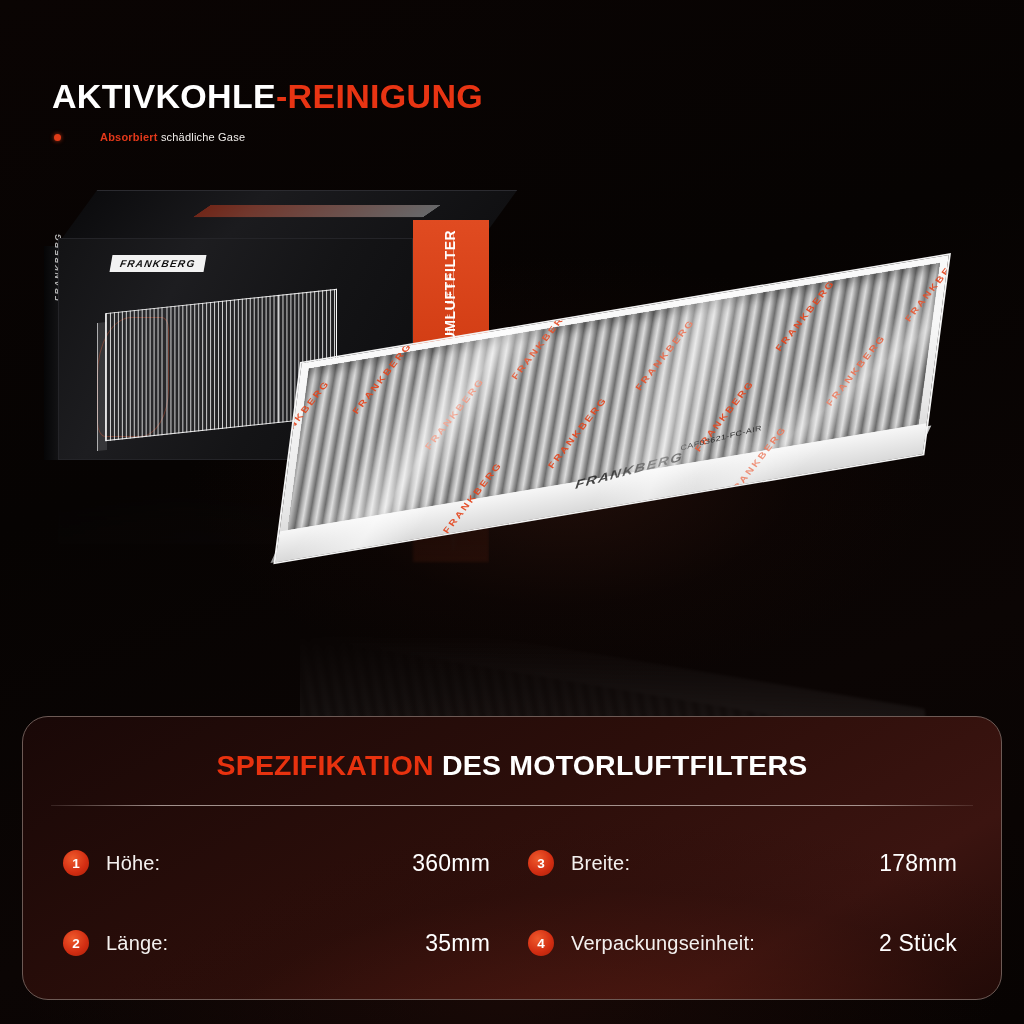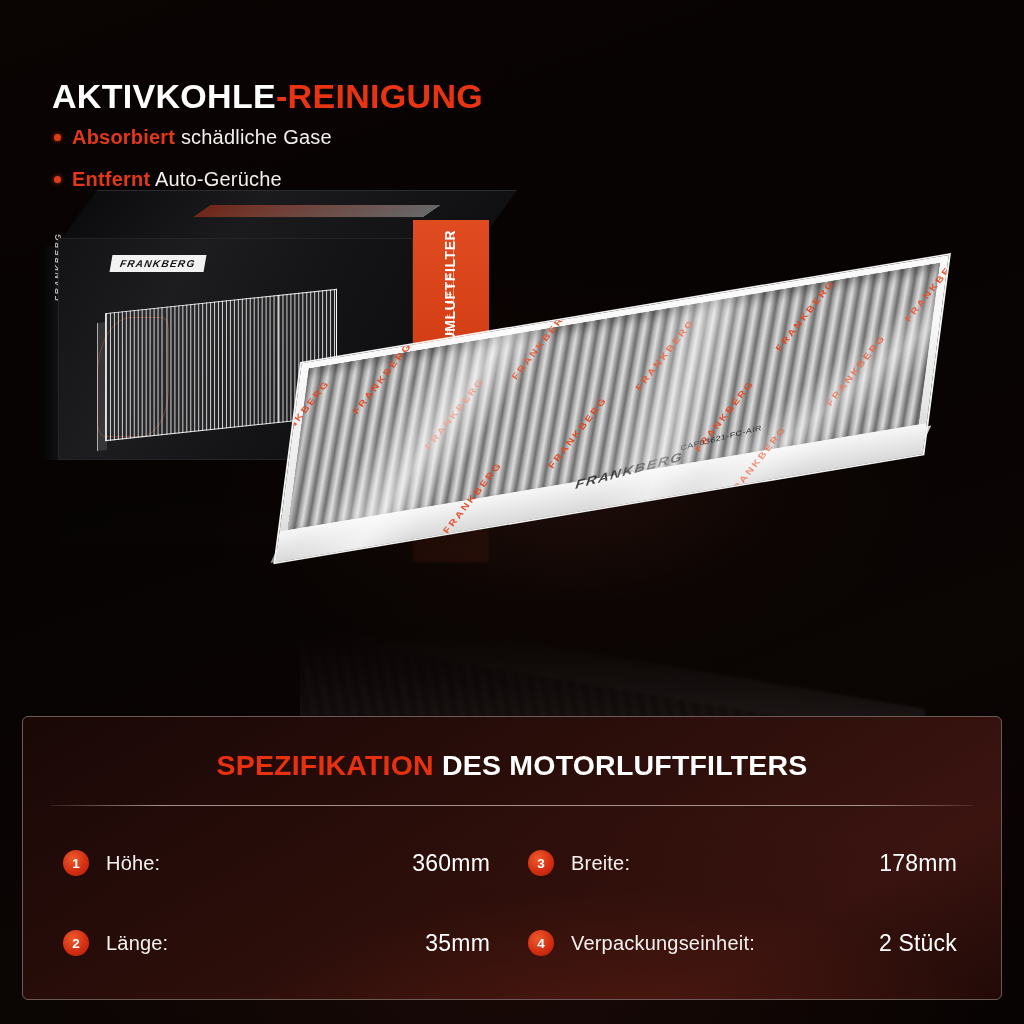--- a/index.html
+++ b/index.html
@@ -28,21 +28,21 @@
   .headline .w { color:#ffffff; }
   .headline .r { color:#e83413; }
 
   .bullets { position:absolute; left:54px; top:122px; }
   .bullet { display:flex; align-items:center; height:30px; margin-bottom:12px; }
   .dot {
     width:7px; height:7px; border-radius:50%;
     background:#e03c18; margin-right:11px; flex:none;
     box-shadow:0 0 4px rgba(224,60,24,.8);
   }
-  .btxt { font-size:20px; letter-spacing:.2px; white-space:nowrap; }
+  .btxt { font-size:11px; letter-spacing:.2px; white-space:nowrap;margin-left:28px; }
   .btxt .strong { color:#e2381a; font-weight:600; }
   .btxt .norm { color:#f2efec; }
 
   
   .scene { position:absolute; left:0; top:170px; width:1024px; height:520px; }
 
   
   .box { position:absolute; left:44px; top:20px; width:445px; height:270px; }
   .box-top {
     position:absolute; left:14px; top:0; width:420px; height:54px;
@@ -193,21 +193,21 @@
     -webkit-mask-image:linear-gradient(to top, rgba(0,0,0,0) 0%, rgba(0,0,0,.85) 100%);
     mask-image:linear-gradient(to top, rgba(0,0,0,0) 0%, rgba(0,0,0,.85) 100%);
   }
   .refl-box { position:absolute; left:44px; top:292px; width:445px; height:150px; }
   .refl-filter { position:absolute; left:300px; top:462px; width:680px; height:170px; }
 
   
   .spec {
     position:absolute; left:22px; top:716px; width:980px; height:284px;
     border:1px solid #6d5a55;
-    border-radius:6px;
+    border-radius:26px;
     background:
       radial-gradient(ellipse 720px 300px at 60% 120%, rgba(96,28,16,.55) 0%, rgba(40,12,8,.25) 55%, rgba(0,0,0,0) 80%),
       linear-gradient(150deg,#190807 0%,#2c0e0a 45%,#3b1410 78%,#210a07 100%);
     overflow:hidden;
     padding-left:36px;
   }
   .spec-title {
     position:absolute; left:0; right:0; top:32px;
     text-align:center;
     font-size:28.5px; font-weight:700; letter-spacing:.2px;
@@ -246,24 +246,20 @@
 <div class="stage">
 
   <div class="headline">
     <span class="w">AKTIVKOHLE</span><span class="r">-REINIGUNG</span>
   </div>
 
   <div class="bullets">
     <div class="bullet">
       <span class="dot"></span>
       <span class="btxt"><span class="strong">Absorbiert</span><span class="norm"> schädliche Gase</span></span>
-    </div>
-    <div class="bullet">
-      <span class="dot"></span>
-      <span class="btxt"><span class="strong">Entfernt</span><span class="norm"> Auto-Gerüche</span></span>
     </div>
   </div>
 
   <div class="scene">
 
     <div class="box">
       <div class="box-top">
         <div class="box-top-strip"></div>
       </div>
       <div class="box-side"></div>

